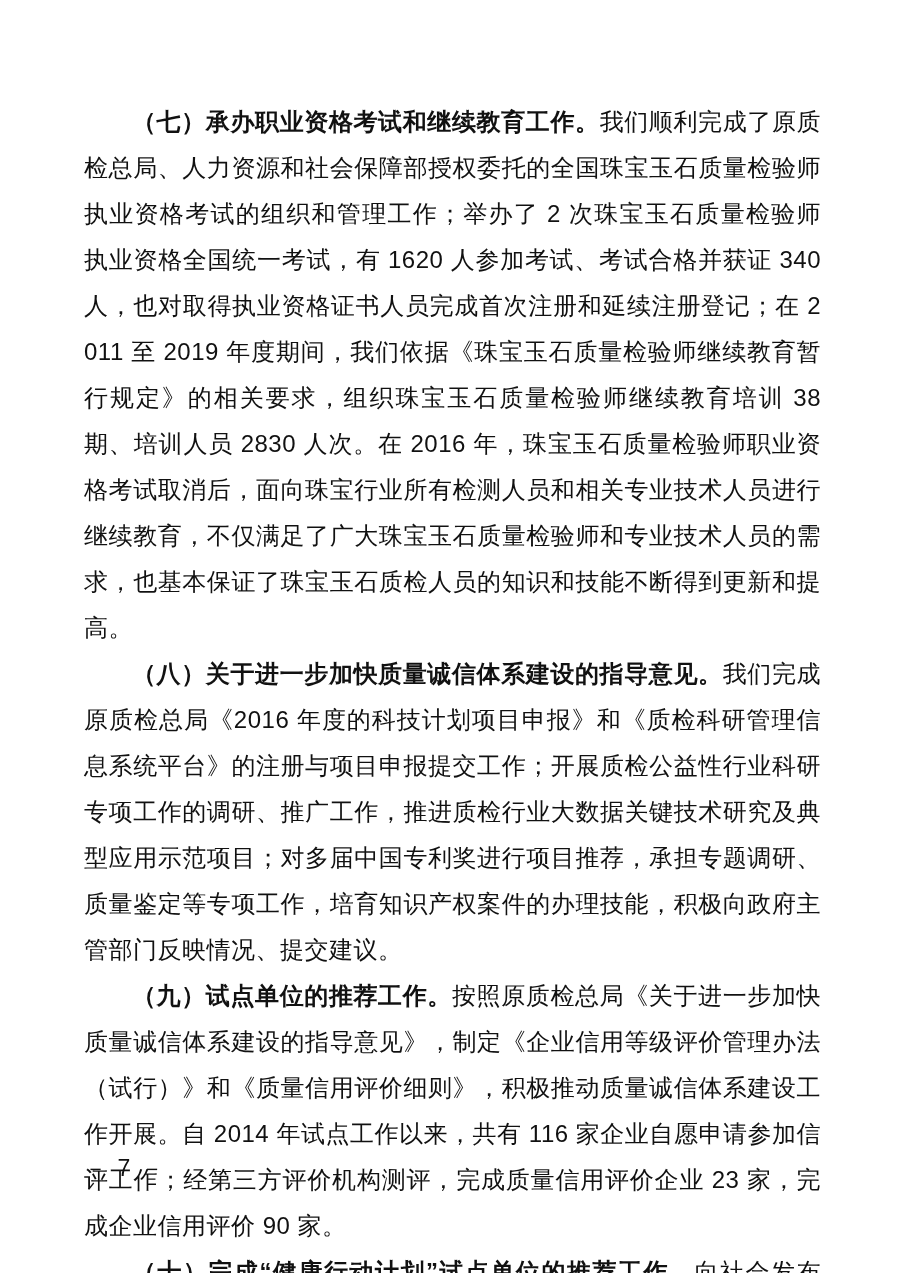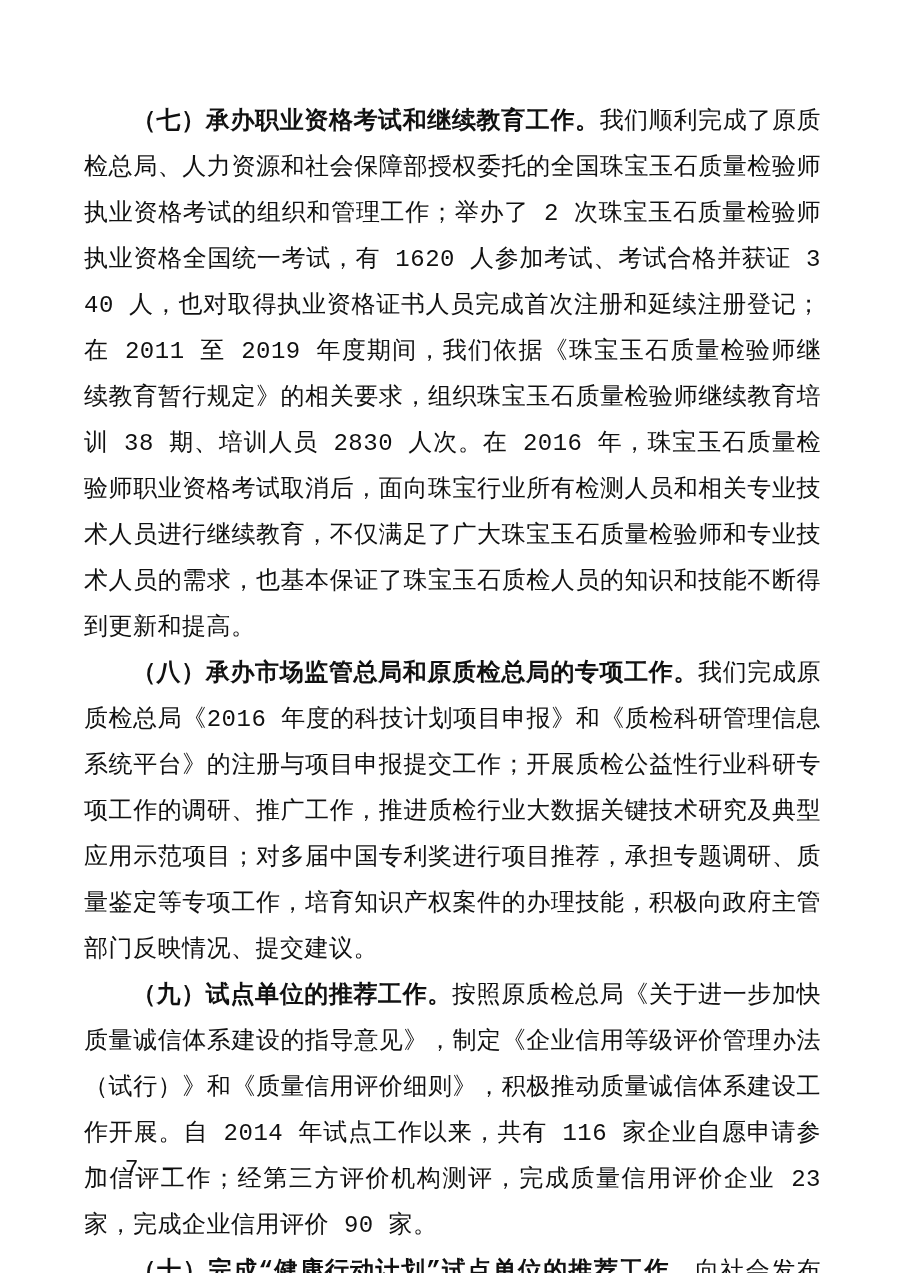--- a/index.html
+++ b/index.html
@@ -6,21 +6,21 @@
     margin: 0;
     padding: 0;
     background: #ffffff;
   }
   .page {
     position: relative;
     width: 900px;
     height: 1273px;
     background: #ffffff;
     overflow: hidden;
-    font-family: Liberation Mono, monospace;
+    font-family: Liberation Sans, sans-serif;
     color: #111111;
   }
   .content {
     position: absolute;
     top: 99px;
     left: 84px;
     width: 737px;
   }
   .para {
     margin: 0;
@@ -42,18 +42,18 @@
     letter-spacing: 2px;
     color: #111111;
   }
 </style>
 </head>
 <body>
 
 <div class="page">
   <div class="content">
     <p class="para"><span class="heading">（七）承办职业资格考试和继续教育工作。</span><span class="body-text">我们顺利完成了原质检总局、人力资源和社会保障部授权委托的全国珠宝玉石质量检验师执业资格考试的组织和管理工作；举办了 2 次珠宝玉石质量检验师执业资格全国统一考试，有 1620 人参加考试、考试合格并获证 340 人，也对取得执业资格证书人员完成首次注册和延续注册登记；在 2011 至 2019 年度期间，我们依据《珠宝玉石质量检验师继续教育暂行规定》的相关要求，组织珠宝玉石质量检验师继续教育培训 38 期、培训人员 2830 人次。在 2016 年，珠宝玉石质量检验师职业资格考试取消后，面向珠宝行业所有检测人员和相关专业技术人员进行继续教育，不仅满足了广大珠宝玉石质量检验师和专业技术人员的需求，也基本保证了珠宝玉石质检人员的知识和技能不断得到更新和提高。</span></p>
-    <p class="para"><span class="heading">（八）承办市场监管总局和原质检总局的专项工作。</span><span class="body-text">我们完成原质检总局《2016 年度的科技计划项目申报》和《质检科研管理信息系统平台》的注册与项目申报提交工作；开展质检公益性行业科研专项工作的调研、推广工作，推进质检行业大数据关键技术研究及典型应用示范项目；对多届中国专利奖进行项目推荐，承担专题调研、质量鉴定等专项工作，培育知识产权案件的办理技能，积极向政府主管部门反映情况、提交建议。</span></p>
+    <p class="para"><span class="heading">（八）关于进一步加快质量诚信体系建设的指导意见。</span><span class="body-text">我们完成原质检总局《2016 年度的科技计划项目申报》和《质检科研管理信息系统平台》的注册与项目申报提交工作；开展质检公益性行业科研专项工作的调研、推广工作，推进质检行业大数据关键技术研究及典型应用示范项目；对多届中国专利奖进行项目推荐，承担专题调研、质量鉴定等专项工作，培育知识产权案件的办理技能，积极向政府主管部门反映情况、提交建议。</span></p>
     <p class="para"><span class="heading">（九）试点单位的推荐工作。</span><span class="body-text">按照原质检总局《关于进一步加快质量诚信体系建设的指导意见》，制定《企业信用等级评价管理办法（试行）》和《质量信用评价细则》，积极推动质量诚信体系建设工作开展。自 2014 年试点工作以来，共有 116 家企业自愿申请参加信评工作；经第三方评价机构测评，完成质量信用评价企业 23 家，完成企业信用评价 90 家。</span></p>
     <p class="para"><span class="heading">（十）完成“健康行动计划”试点单位的推荐工作。</span><span class="body-text">向社会发布《校</span></p>
   </div>
   <div class="footer">－ 7 －</div>
 </div>
 
 </body></html>

